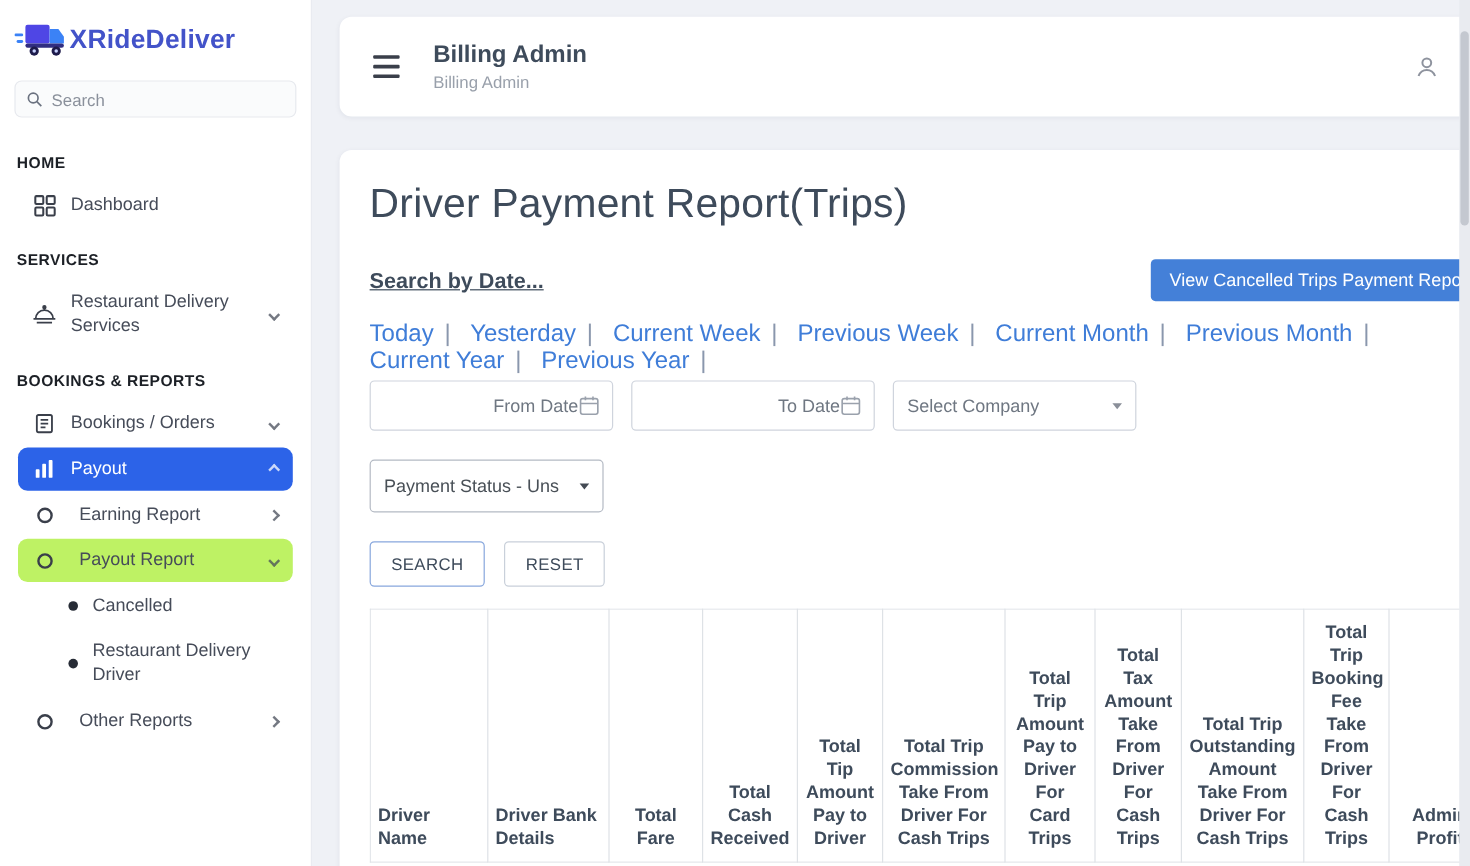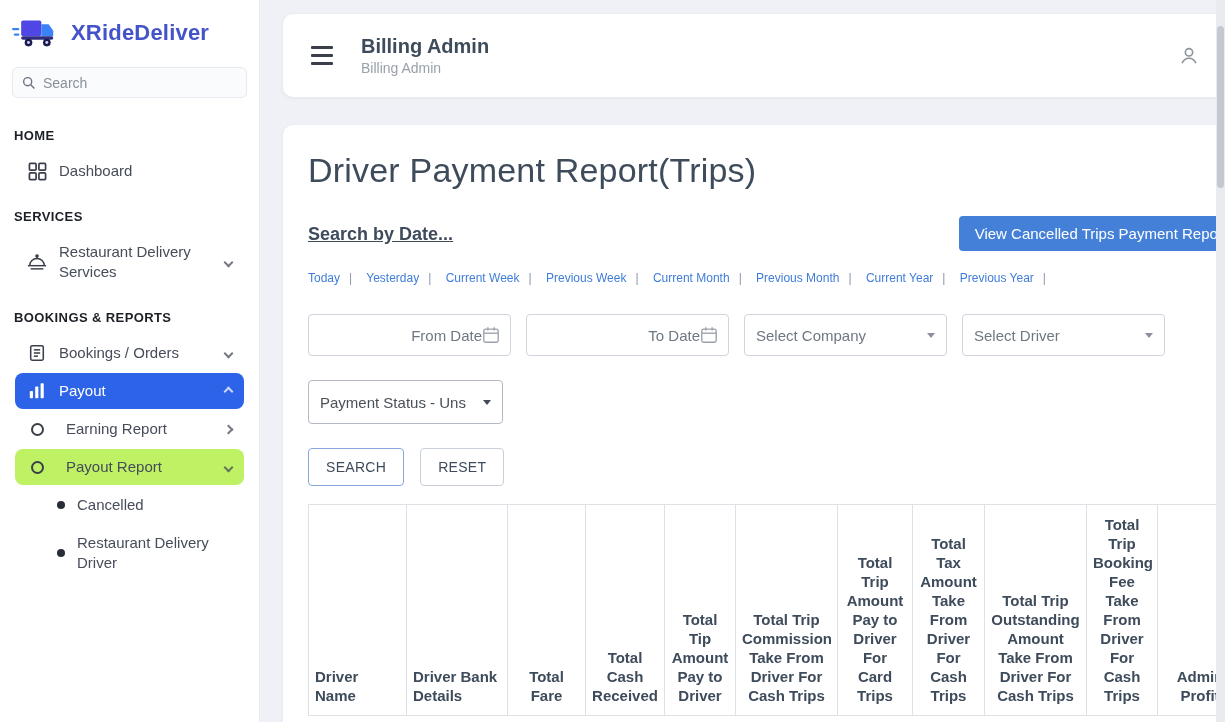--- a/index.html
+++ b/index.html
@@ -11,21 +11,21 @@
     position: relative;
     color: #3e4b5b;
   }
 
   
   .sidebar {
     width: 260px; min-width: 260px; height: 722px;
     background: #fff; border-right: 1px solid #e9ebf1;
     overflow: hidden;
   }
-  .brand { display: flex; align-items: center; gap: 15px; padding: 16px 10px 12px 12px; cursor: pointer; }
+  .brand { display: flex; align-items: center; gap: 2px; padding: 16px 10px 12px 12px; cursor: pointer; }
   .brand-name { font-size: 22px; font-weight: bold; color: #4353c9; letter-spacing: .2px; }
   .search-box {
     margin: 6px 12px 12px 12px; height: 31px;
     background: #fafbfc; border: 1px solid #e7e9ee; border-radius: 6px;
     display: flex; align-items: center; gap: 7px; padding: 0 9px;
   }
   .search-box input { border: 0; outline: 0; background: transparent; font: 14px "Liberation Sans", sans-serif; color: #464c59; width: 100%; }
   .search-box input::placeholder { color: #8a909b; }
   .section-label { font-size: 13px; font-weight: bold; color: #1c2026; letter-spacing: .4px; padding: 18px 14px 8px 14px; }
   .nav-item {
@@ -68,21 +68,21 @@
   .content { margin-top: 28px; padding: 22px 25px 40px 25px; height: 900px; }
   h1.page-title { font-size: 34px; font-weight: 400; color: #3e4b5b; margin: 4px 0 26px 0; letter-spacing: .2px; }
 
   .toolbar { display: flex; justify-content: space-between; align-items: flex-start; margin-bottom: 16px; }
   .search-by-date { font-size: 18px; font-weight: bold; color: #3e4b5b; padding-top: 8px; text-decoration: underline; }
   .btn-primary {
     background: #4480d8; color: #fff; border: 0; border-radius: 4px;
     font: 15px "Liberation Sans", sans-serif; padding: 9px 16px; cursor: pointer;
   }
 
-  .date-links { font-size: 12px; line-height: 23px; color: #3f7dd8; max-width: 862px; margin-bottom: 24px; }
+  .date-links { font-size: 20px; line-height: 23px; color: #3f7dd8; max-width: 862px; margin-bottom: 4px; }
   .date-links a { color: #3f7dd8; text-decoration: none; margin-right: 9px; cursor: pointer; white-space: nowrap; }
   .date-links .sep { color: #8a97ad; margin-right: 11px; }
 
   .filter-row { display: flex; gap: 15px; margin-bottom: 24px; }
   .input-wrap {
     width: 203px; height: 42px; border: 1px solid #cfd4dd; border-radius: 4px;
     display: flex; align-items: center; padding: 0 10px; background: #fff;
   }
   .input-wrap input { flex: 1; border: 0; outline: 0; font: 15px "Liberation Sans", sans-serif; color: #464c59; min-width: 0; text-align: right; }
   .input-wrap input::placeholder { color: #6f7782; }
@@ -230,20 +230,27 @@
     <span class="label">Cancelled</span>
   </div>
 
   <div class="nav-item sub2">
     <span class="icon">
         <span class="dot"></span>
       </span>
     <span class="label">Restaurant Delivery Driver</span>
   </div>
 
+  <div class="nav-item sub">
+    <span class="icon">
+        <span class="circle-o"></span>
+      </span>
+    <span class="label">Other Reports</span>
+    <span class="chev right"></span>
+  </div>
 </aside>
 
 <div class="main">
 
   <div class="card topbar">
     <div class="hamburger">
         <i></i>
         <i></i>
         <i></i>
       </div>
@@ -304,24 +311,20 @@
           <svg viewBox="0 0 20 20" width="18" height="18" fill="none" stroke="#9aa1ac" stroke-width="1.5">
             <rect x="2" y="3.5" width="16" height="14.5" rx="2"></rect>
               <line x1="2" y1="8" x2="18" y2="8"></line>
             <line x1="6.5" y1="1.5" x2="6.5" y2="5"></line>
               <line x1="13.5" y1="1.5" x2="13.5" y2="5"></line>
           </svg>
         </span>
       </div>
       <div class="select-box">
         <span class="sel-text">Select Company</span>
-        <span class="caret"></span>
-      </div>
-      <div class="select-box">
-        <span class="sel-text">Select Driver</span>
         <span class="caret"></span>
       </div>
     </div>
 
     <div class="filter-row">
       <div class="select-box payment">
         <span class="sel-text">Payment Status - Uns</span>
         <span class="caret dark"></span>
       </div>
     </div>

